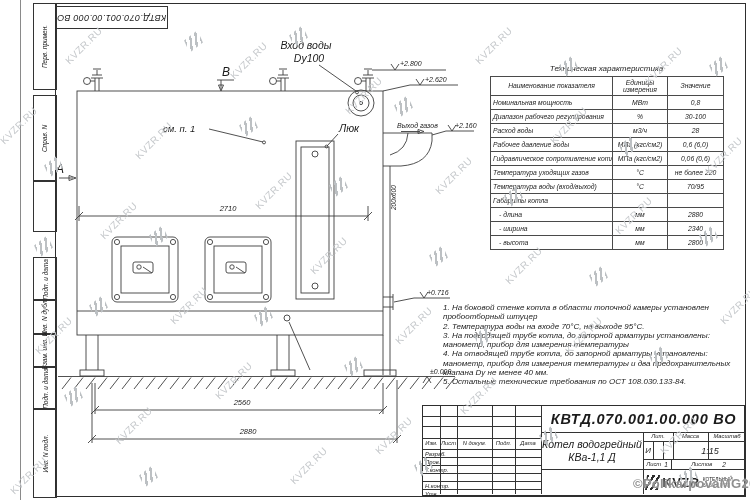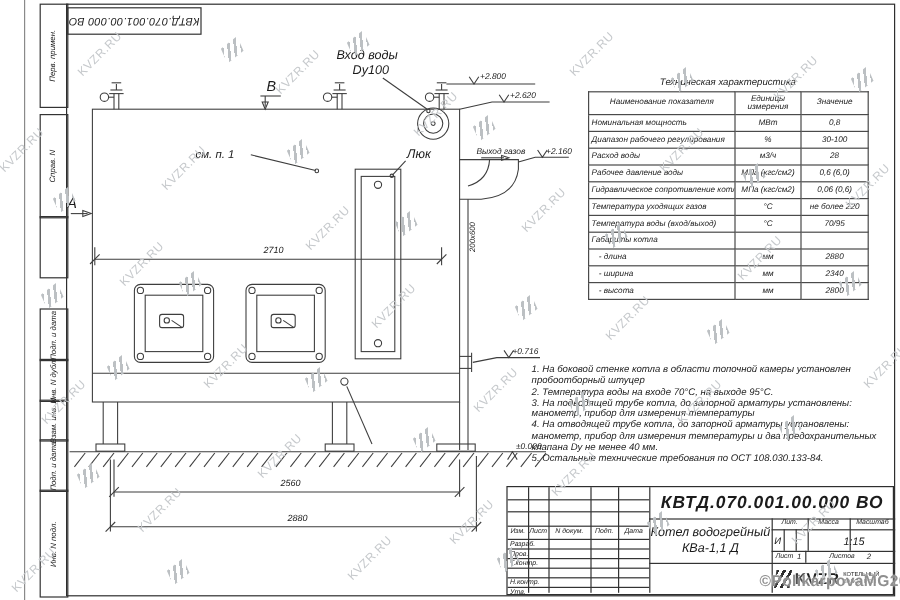--- a/index.html
+++ b/index.html
@@ -512,21 +512,21 @@
     <div id="tb-desig">КВТД.070.001.00.000  ВО</div>
     <div id="tb-name">
       <span>Котел водогрейный</span>
       <span>КВа-1,1  Д</span>
     </div>
 
     <div class="lbl" style="left:220px;top:27px;width:30px;text-align:center;">Лит.</div>
     <div class="lbl" style="left:250px;top:27px;width:35px;text-align:center;">Масса</div>
     <div class="lbl" style="left:285px;top:27px;width:38px;text-align:center;">Масштаб</div>
     <div class="lbl" style="left:220px;top:40px;width:10px;text-align:center;font-size:8px;">И</div>
-    <div class="lbl" style="left:280px;top:40px;width:38px;text-align:left;font-size:9px;">1:15</div>
+    <div class="lbl" style="left:268px;top:40px;width:38px;text-align:center;font-size:9px;">1:15</div>
 
     <div class="lbl ctr" style="left:220px;top:53px;width:28px;height:10px;gap:3px;">
       <span>Лист</span>
       <span style="font-size:6.5px;">1</span>
     </div>
     <div class="lbl ctr" style="left:248px;top:53px;width:75px;height:10px;gap:10px;">
       <span>Листов</span>
       <span style="font-size:6.5px;">2</span>
     </div>
 

